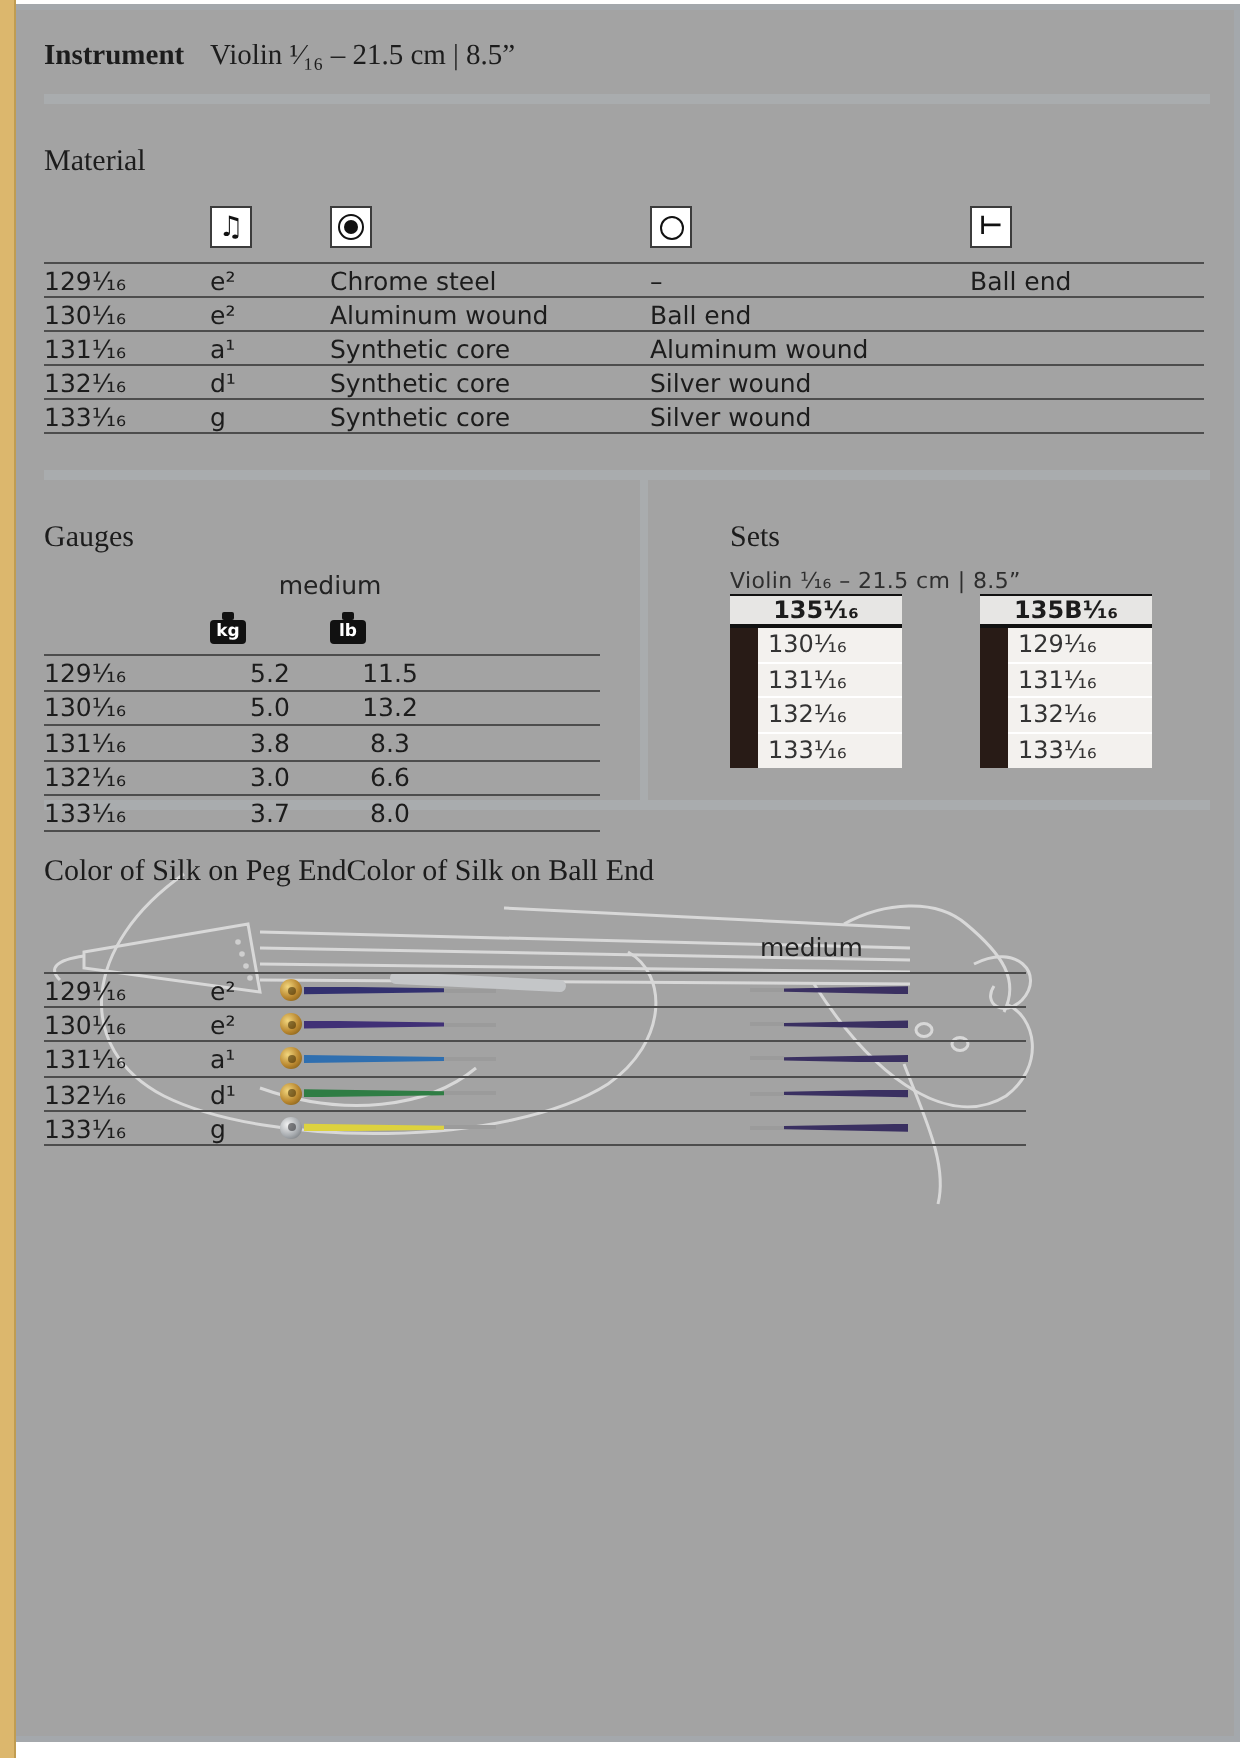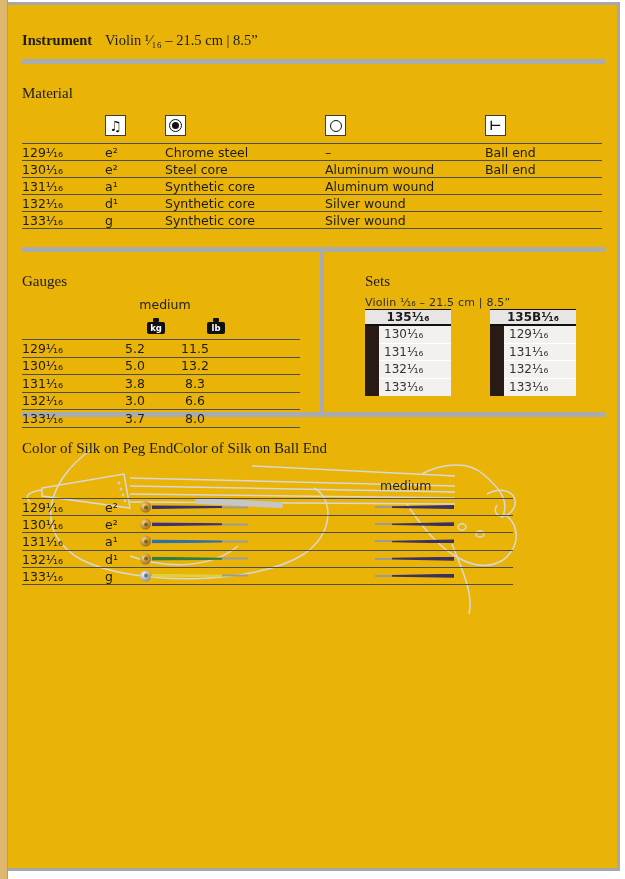--- a/index.html
+++ b/index.html
@@ -1,21 +1,21 @@
 <!DOCTYPE html>
 <html><head>
 <meta charset="utf-8">
 <style>
   *{box-sizing:border-box;margin:0;padding:0}
   html,body{background:#fff}
   body{width:625px;height:879px;font-family:"DejaVu Sans",sans-serif;color:#1c1c1c;position:relative}
   .page{position:relative;width:625px;height:879px;overflow:hidden;background:#fff}
 
   .tan-strip{position:absolute;left:0;top:0;bottom:0;width:8px;background:#dcb76d;border-right:1px solid #c09c51}
-  .frame{position:absolute;left:8px;top:2px;right:5px;bottom:8px;border:3px solid #a4a8ac;border-left:none;background:#eab308;padding:24px 12px 0 14px;overflow:hidden}
+  .frame{position:absolute;left:8px;top:2px;right:5px;bottom:8px;border:3px solid #a4a8ac;border-left:none;background:#a3a3a3;padding:12px 12px 0 14px;overflow:hidden}
 
   .serif{font-family:"Liberation Serif","DejaVu Serif",serif}
 
   .h-row{display:flex;align-items:baseline;margin-top:3px}
   .h-label{font-weight:bold;font-size:14.5px;width:83px}
   .h-value{font-size:14.5px}
 
   .rule{height:5px;background:#a9acae}
   .rule-1{margin-top:10px}
   .rule-2{margin-top:18px}
@@ -36,21 +36,21 @@
   .mat-row{height:17px;align-items:center;border-top:1px solid #4d4d4d;font-size:12.5px}
 
   .two-col{display:flex;height:160px}
   .col-left{width:298px}
   .v-divider{width:4px;background:#a9acae}
   .col-right{flex:1;padding-left:41px}
 
   .g-title{margin-top:21px}
   .g-medium{margin-left:83px;width:120px;text-align:center;margin-top:7px;font-size:12.5px;color:#222}
   .g-units{display:grid;grid-template-columns:83px 60px 60px;margin-top:5px;height:18px}
-  .g-unit-cell{display:flex;justify-content:flex-end}
+  .g-unit-cell{display:flex;justify-content:flex-start}
   .weight-icon{position:relative;width:18px;height:12px;background:#111;border-radius:2px;color:#fff;font-size:8.5px;font-weight:bold;display:flex;align-items:center;justify-content:center;margin-top:5px;font-family:"DejaVu Sans",sans-serif}
   .weight-icon::before{content:"";position:absolute;top:-4px;left:50%;transform:translateX(-50%);width:6px;height:4px;background:#111;border-radius:1px}
   .g-table{width:278px;margin-top:4px;border-bottom:1px solid #4d4d4d}
   .g-row{display:grid;grid-template-columns:83px 60px 60px;height:17.5px;align-items:center;border-top:1px solid #4d4d4d;font-size:12.5px}
   .g-num{text-align:center}
 
   .sets-title{margin-top:21px}
   .sets-subtitle{margin-top:6px;font-size:11px;color:#2e2e2e;letter-spacing:.2px}
   .set-cards{display:flex;gap:39px;}
   .set-card{width:86px}
@@ -114,21 +114,20 @@
       <div class="grid5 mat-row">
         <span>129¹⁄₁₆</span>
         <span>e²</span>
         <span>Chrome steel</span>
         <span>–</span>
         <span>Ball end</span>
       </div>
       <div class="grid5 mat-row">
         <span>130¹⁄₁₆</span>
         <span>e²</span>
-        <span>Steel core</span>
         <span>Aluminum wound</span>
         <span>Ball end</span>
       </div>
       <div class="grid5 mat-row">
         <span>131¹⁄₁₆</span>
         <span>a¹</span>
         <span>Synthetic core</span>
         <span>Aluminum wound</span>
         <span></span>
       </div>

